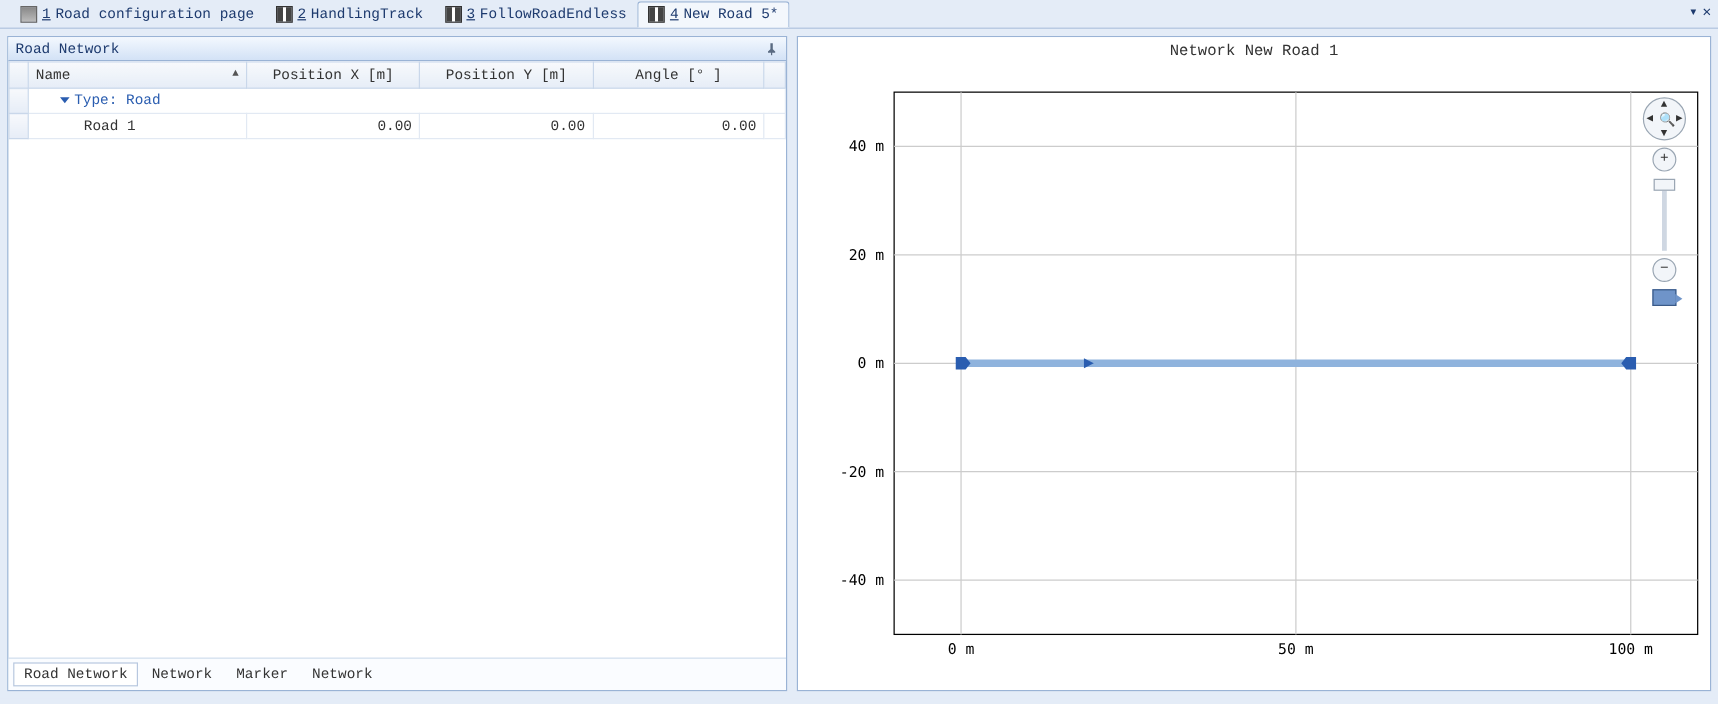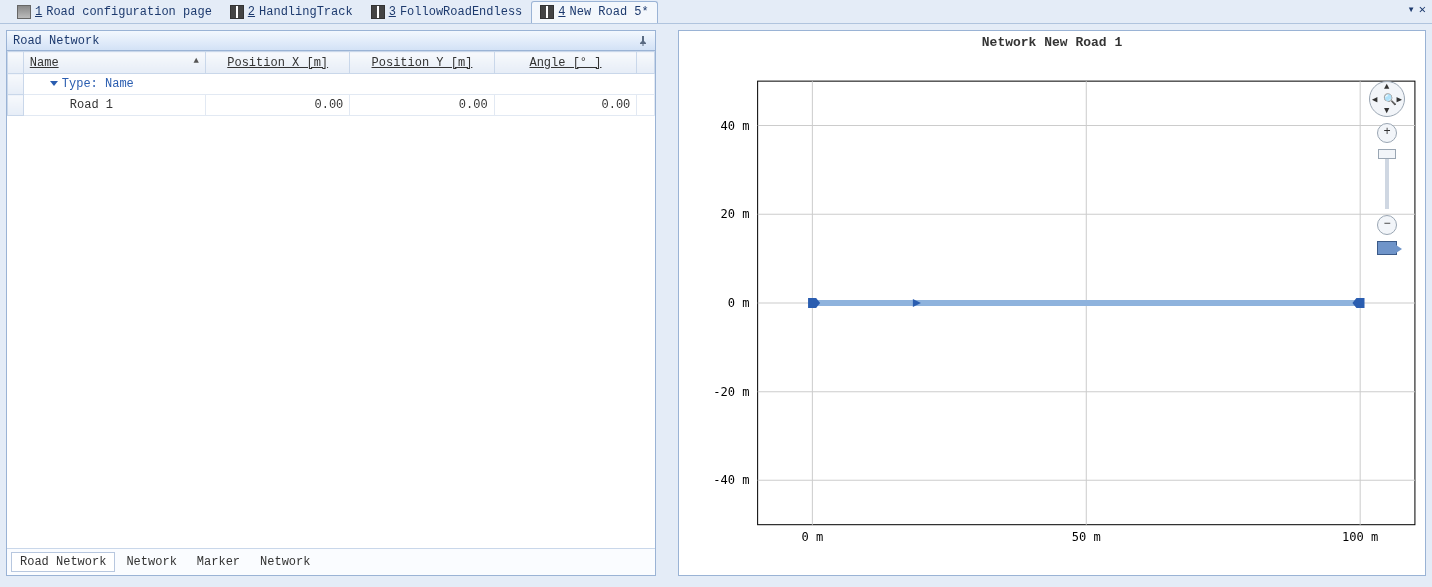--- a/index.html
+++ b/index.html
@@ -61,21 +61,21 @@
   .ticon.road {
     background: linear-gradient(to right,#444 40%,#fff 40%,#fff 60%,#444 60%);
     border: 1px solid #333;
   }
 
   
   .workspace {
     display: flex;
     height: 558px;
     padding: 6px;
-    gap: 22px;
+    gap: 8px;
     background: #e4ecf7;
   }
 
   .panel {
     background: #fff;
     border: 1px solid #9ab3d5;
     display: flex;
     flex-direction: column;
   }
   .panel.left  { width: 650px; }
@@ -117,21 +117,20 @@
     font-family: "Consolas","Courier New",monospace;
     font-size: 12px;
   }
   table.data thead th {
     background: linear-gradient(#f7f9fc,#e6edf7);
     border: 1px solid #c9d7ea;
     font-weight: normal;
     color: #333;
     padding: 3px 6px;
     height: 22px;
-    text-decoration: underline;
   }
   table.data thead th.namecol { text-align: left; width: 190px;}
   table.data thead th.num { width: 150px;}
   table.data thead th:last-child { width: 18px; padding:0;}
   .sort-arrow {
     float: right;
     font-size: 9px;
     color: #555;
   }
   table.data td {
@@ -185,21 +184,21 @@
   }
 
   
   .chart-wrap {
     flex: 1;
     position: relative;
     background: #fff;
   }
   .chart-title {
     text-align: center;
-    font-weight: bold;
+    font-weight: normal;
     font-family: "Consolas","Courier New",monospace;
     padding: 4px 0;
     font-size: 13px;
   }
   svg.chart {
     display: block;
     width: 100%;
     height: calc(100% - 26px);
   }
   
@@ -322,21 +321,21 @@
               <th class="num"><span>Position X [m]</span></th>
               <th class="num"><span>Position Y [m]</span></th>
               <th class="num"><span>Angle [° ]</span></th>
               <th></th>
             </tr>
           </thead>
           <tbody>
             <tr class="grouprow">
               <td class="rowhdr"></td>
               <td class="group" colspan="5">
-                <span class="tri"></span><span>Type: Name</span>
+                <span class="tri"></span><span>Type: Road</span>
               </td>
             </tr>
             <tr>
               <td class="rowhdr"></td>
               <td class="name">Road 1</td>
               <td class="num">0.00</td>
               <td class="num">0.00</td>
               <td class="num">0.00</td>
               <td></td>
             </tr>

